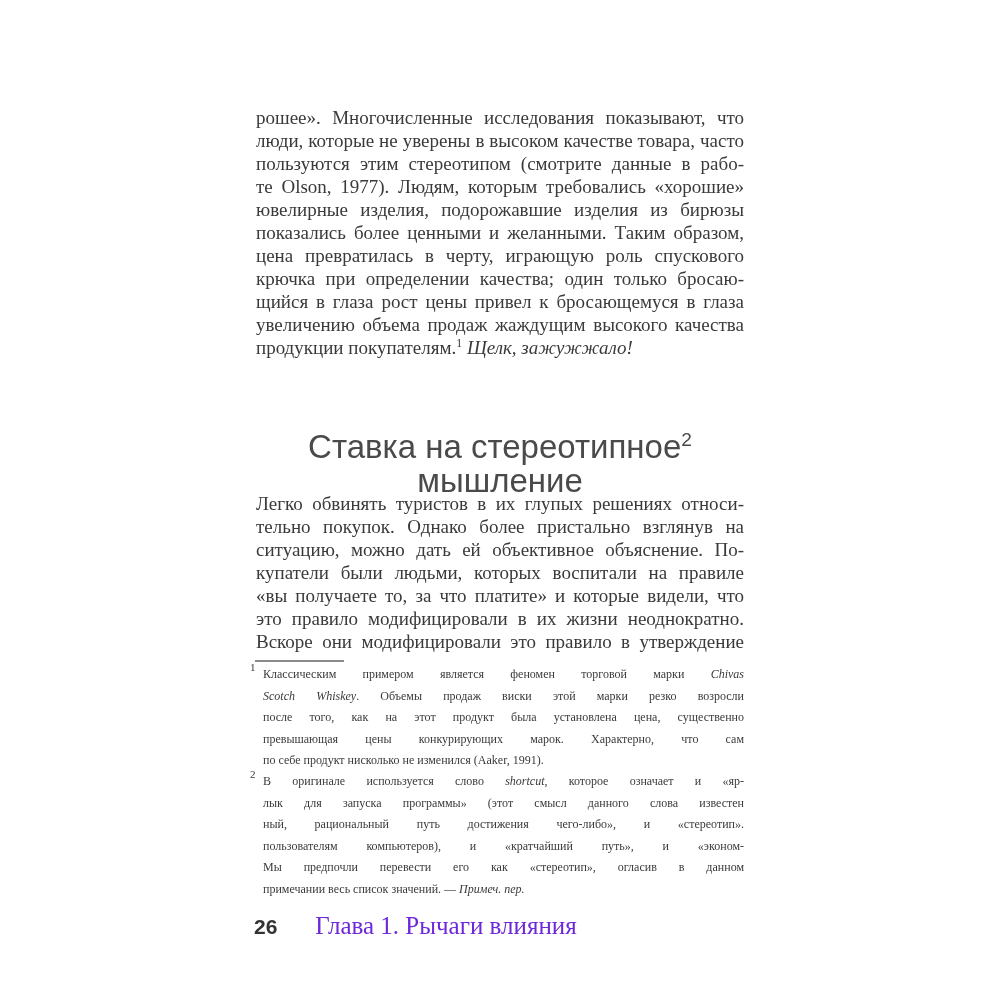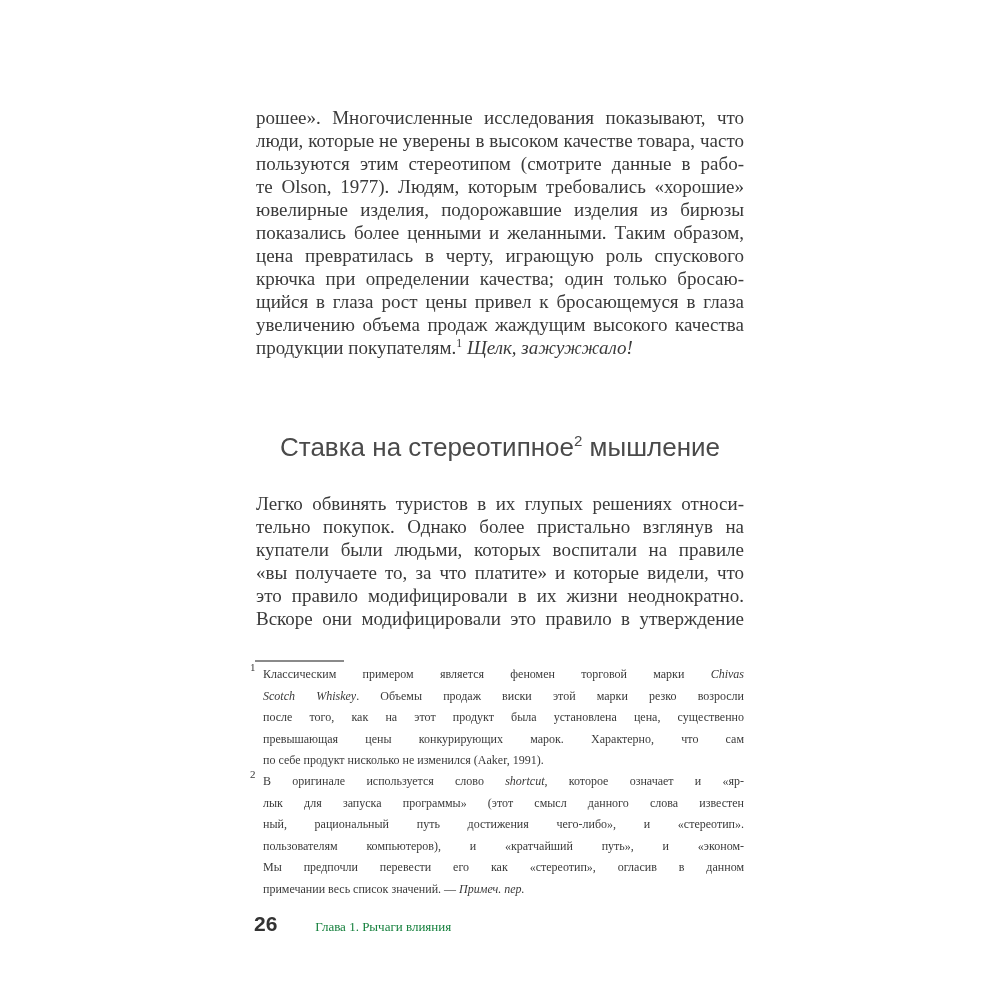--- a/index.html
+++ b/index.html
@@ -34,21 +34,21 @@
     line-height: 0;
   }
   .heading {
     position: absolute;
     left: 256px;
     width: 488px;
     top: 430px;
     margin: 0;
     font-family: "Liberation Sans", sans-serif;
     font-weight: 400;
-    font-size: 26px;
+    font-size: 33px;
     line-height: 34px;
     color: #4a4a4a;
     text-align: center;
   }
   .heading sup { font-size: 0.58em; line-height: 0; }
   #para1 { top: 106px; }
   #para2 { top: 492px; }
   .fn-separator {
     position: absolute;
     left: 255px;
@@ -91,22 +91,22 @@
   .page-number {
     font-family: "Liberation Sans", sans-serif;
     font-weight: 700;
     font-size: 21px;
     color: #333333;
     text-align: center;
   }
   .chapter-title {
     margin-left: 38px;
     font-family: "Liberation Serif", serif;
-    font-size: 13px;
-    color: #15803d;
+    font-size: 25px;
+    color: #6d28d9;
   }
 </style>
 </head>
 <body>
 
 <div class="page">
 
   <div id="para1" class="textblock">
       <div class="tline">рошее». Многочисленные исследования показывают, что</div>
       <div class="tline">люди, которые не уверены в высоком качестве товара, часто</div>
@@ -119,20 +119,21 @@
       <div class="tline">щийся в глаза рост цены привел к бросающемуся в глаза</div>
       <div class="tline">увеличению объема продаж жаждущим высокого качества</div>
       <div class="tline tline-last">продукции покупателям.<sup>1</sup> <i>Щелк, зажужжало!</i></div>
     </div>
 
   <h2 class="heading">Ставка на стереотипное<sup>2</sup> мышление</h2>
 
   <div id="para2" class="textblock">
       <div class="tline">Легко обвинять туристов в их глупых решениях относи-</div>
       <div class="tline">тельно покупок. Однако более пристально взглянув на</div>
+      <div class="tline">ситуацию, можно дать ей объективное объяснение. По-</div>
       <div class="tline">купатели были людьми, которых воспитали на правиле</div>
       <div class="tline">«вы получаете то, за что платите» и которые видели, что</div>
       <div class="tline">это правило модифицировали в их жизни неоднократно.</div>
       <div class="tline">Вскоре они модифицировали это правило в утверждение</div>
     </div>
 
   <div class="fn-separator"></div>
 
   <div id="footnote1" class="footnote">
     <span class="fn-marker">1</span>

